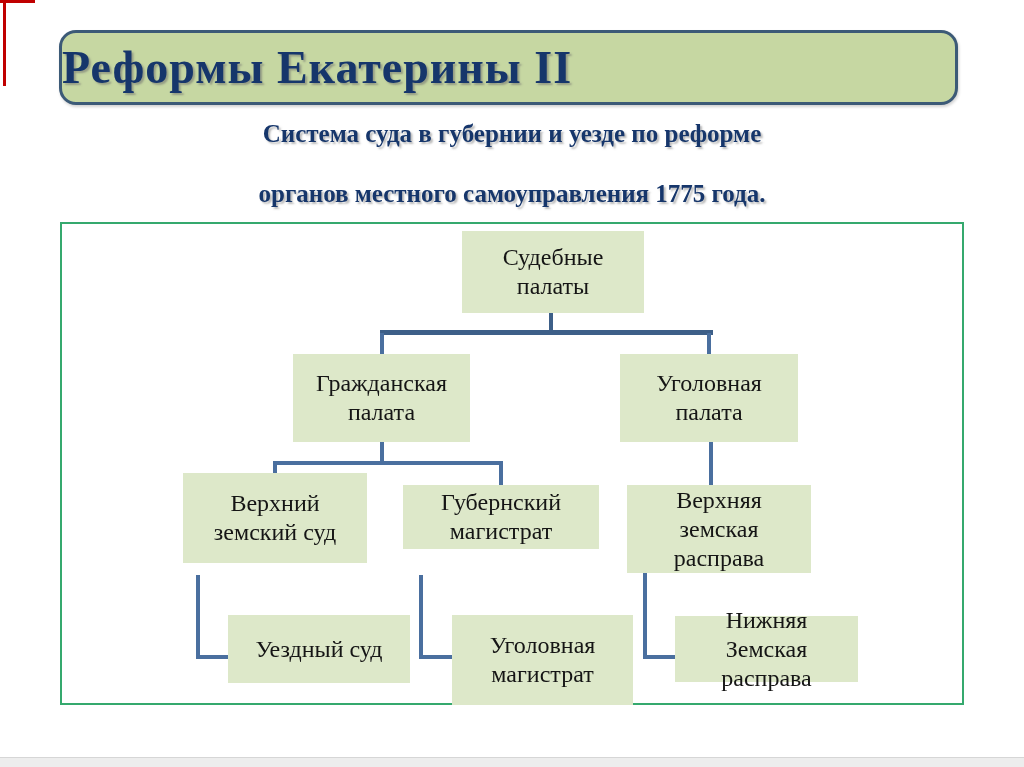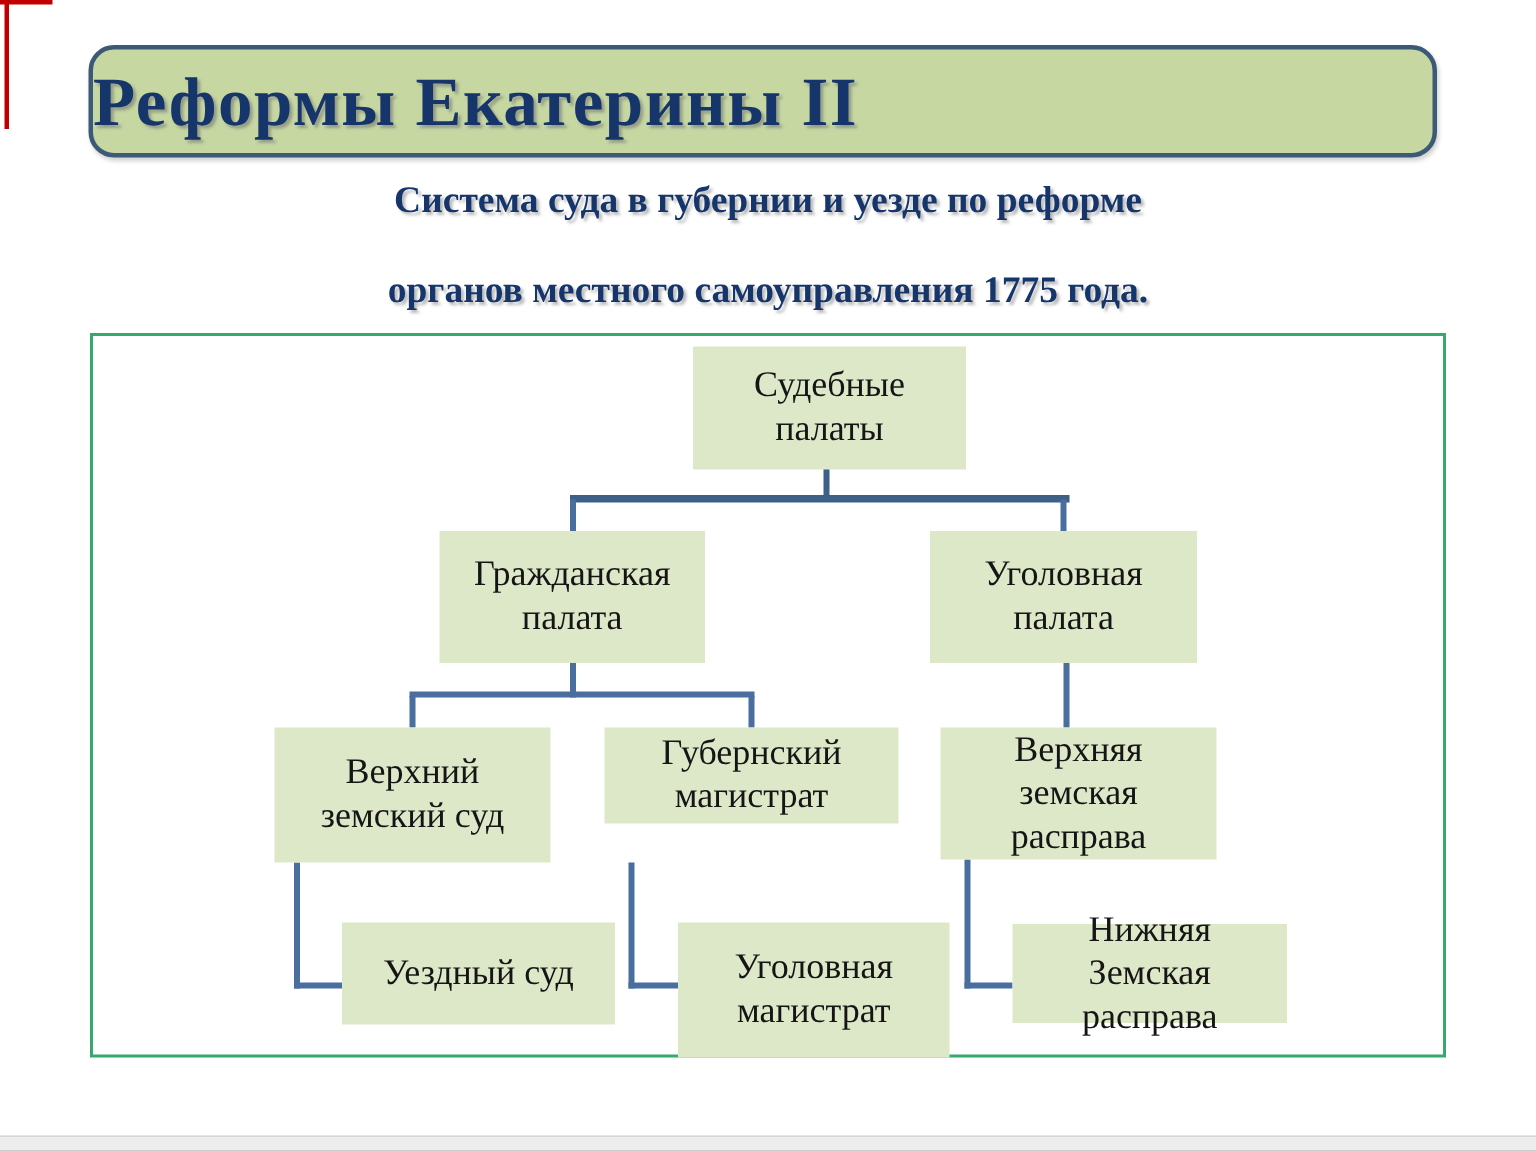--- a/index.html
+++ b/index.html
@@ -90,21 +90,21 @@
   <div class="elbow" style="left:196px;top:575px;width:32px;height:84px"></div>
   <div class="elbow" style="left:419px;top:575px;width:33px;height:84px"></div>
   <div class="elbow" style="left:643px;top:573px;width:32px;height:86px"></div>
 
   <div class="node" style="left:462px;top:231px;width:182px;height:82px">Судебные
 палаты</div>
   <div class="node" style="left:293px;top:354px;width:177px;height:88px">Гражданская
 палата</div>
   <div class="node" style="left:620px;top:354px;width:178px;height:88px">Уголовная
 палата</div>
-  <div class="node" style="left:183px;top:485px;width:184px;height:90px">Верхний
+  <div class="node" style="left:183px;top:473px;width:184px;height:90px">Верхний
 земский суд</div>
   <div class="node" style="left:403px;top:485px;width:196px;height:64px">Губернский
 магистрат</div>
   <div class="node" style="left:627px;top:485px;width:184px;height:88px">Верхняя
 земская
 расправа</div>
   <div class="node" style="left:228px;top:615px;width:182px;height:68px">Уездный суд</div>
   <div class="node" style="left:452px;top:615px;width:181px;height:90px">Уголовная
 магистрат</div>
   <div class="node" style="left:675px;top:616px;width:183px;height:66px">Нижняя

